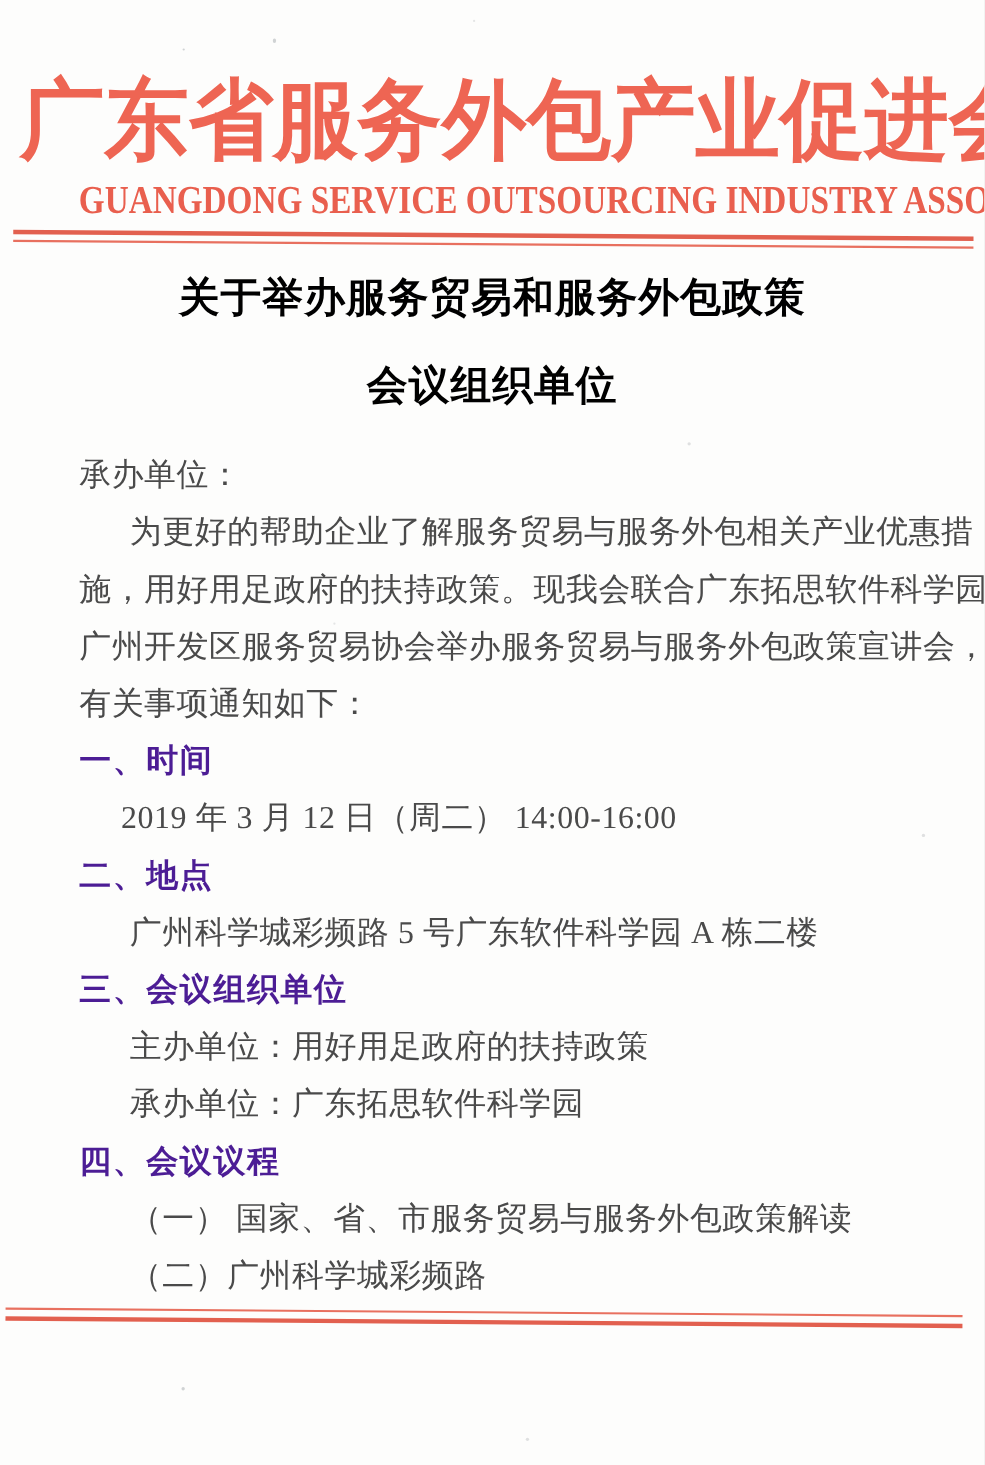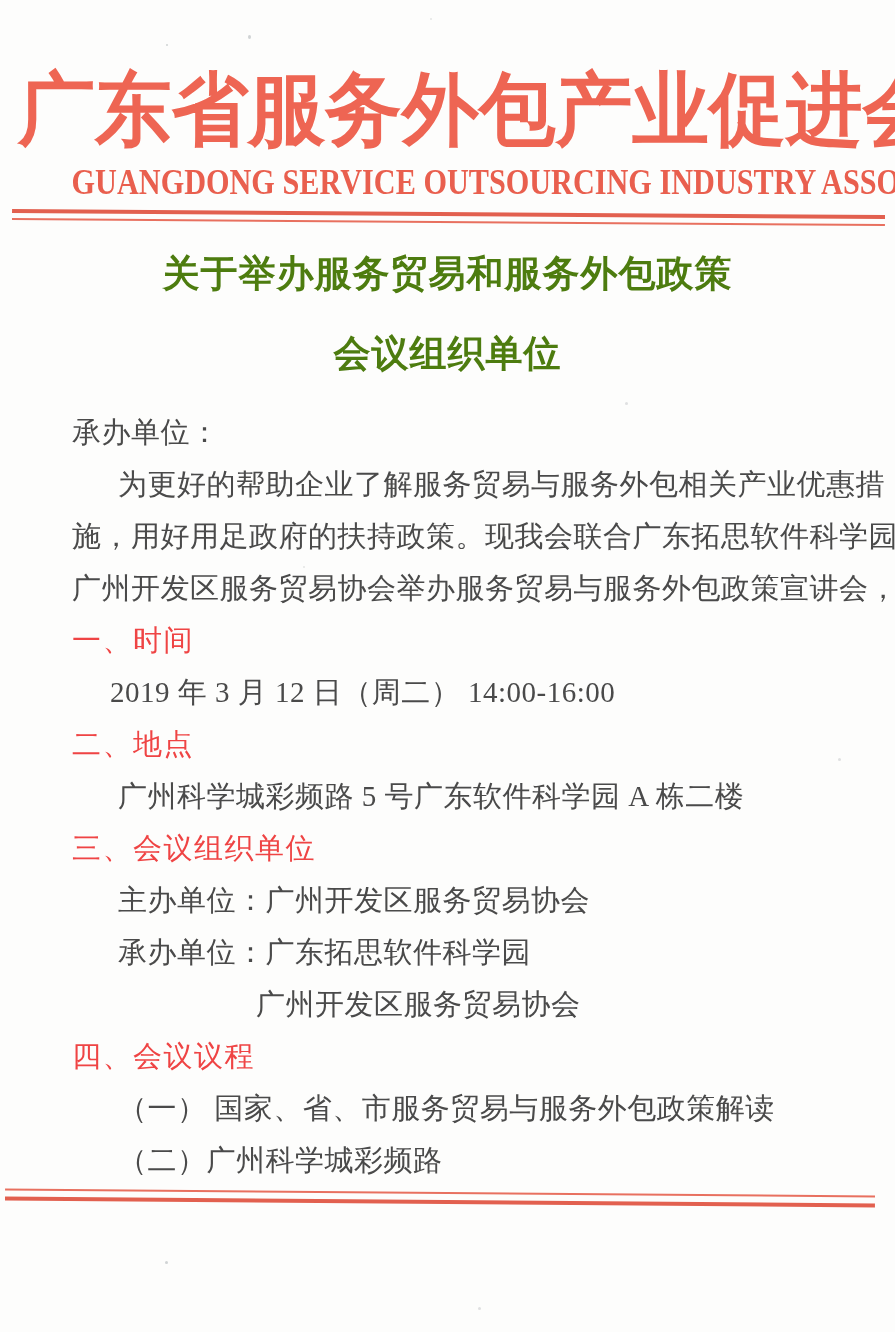--- a/index.html
+++ b/index.html
@@ -46,42 +46,42 @@
 
   .rule-bottom { margin: 6px 20px 0 5px; transform: rotate(0.45deg); }
   .rule-bottom .thin  { height: 2px; background: #e8705f; }
   .rule-bottom .gap   { height: 6px; }
   .rule-bottom .thick { height: 4px; background: #e2604f; }
 
   
   .doc-title {
     margin-top: 11px;
     text-align: center;
-    font-family: Liberation Sans, sans-serif;
+    font-family: Liberation Mono, monospace;
     font-weight: 700;
     font-size: 37px;
     line-height: 80px;
-    color: #4d7c0f;
+    color: #000000;
     letter-spacing: 1px;
   }
 
   
   .content {
     margin: 12px 56px 0 72px;
     font-size: 29px;
     line-height: 52px;
     color: #4a4a4a;
     letter-spacing: 0.5px;
   }
   .content p { white-space: nowrap; }
   .indent-first { text-indent: 46px; text-align: right; }
   .h {
     font-family: "Liberation Sans", sans-serif;
-    font-weight: 400;
-    color: #ef4444;
+    font-weight: 700;
+    color: #4c1d95;
     letter-spacing: 1.5px;
   }
   .ind1 { padding-left: 38px; }
   .ind2 { padding-left: 46px; }
   .ind3 { padding-left: 184px; }
 
   
   .speck {
     position: absolute;
     background: #9aa0a3;
@@ -108,31 +108,31 @@
     <div>关于举办服务贸易和服务外包政策</div>
     <div>会议组织单位</div>
   </h1>
 
   <main class="content">
     <p>承办单位：</p>
 
     <p class="indent-first">为更好的帮助企业了解服务贸易与服务外包相关产业优惠措</p>
     <p>施，用好用足政府的扶持政策。现我会联合广东拓思软件科学园、</p>
     <p>广州开发区服务贸易协会举办服务贸易与服务外包政策宣讲会，</p>
+    <p>有关事项通知如下：</p>
 
     <p class="h">一、时间</p>
     <p class="ind1">2019 年 3 月 12 日（周二）  14:00-16:00</p>
 
     <p class="h">二、地点</p>
     <p class="ind2">广州科学城彩频路 5 号广东软件科学园 A 栋二楼</p>
 
     <p class="h">三、会议组织单位</p>
-    <p class="ind2">主办单位：广州开发区服务贸易协会</p>
+    <p class="ind2">主办单位：用好用足政府的扶持政策</p>
     <p class="ind2">承办单位：广东拓思软件科学园</p>
-    <p class="ind3">广州开发区服务贸易协会</p>
 
     <p class="h">四、会议议程</p>
     <p class="ind2">（一） 国家、省、市服务贸易与服务外包政策解读</p>
     <p class="ind2">（二）广州科学城彩频路</p>
   </main>
 
   <footer>
     <div class="rule-bottom">
       <div class="thin"></div>
       <div class="gap"></div>

